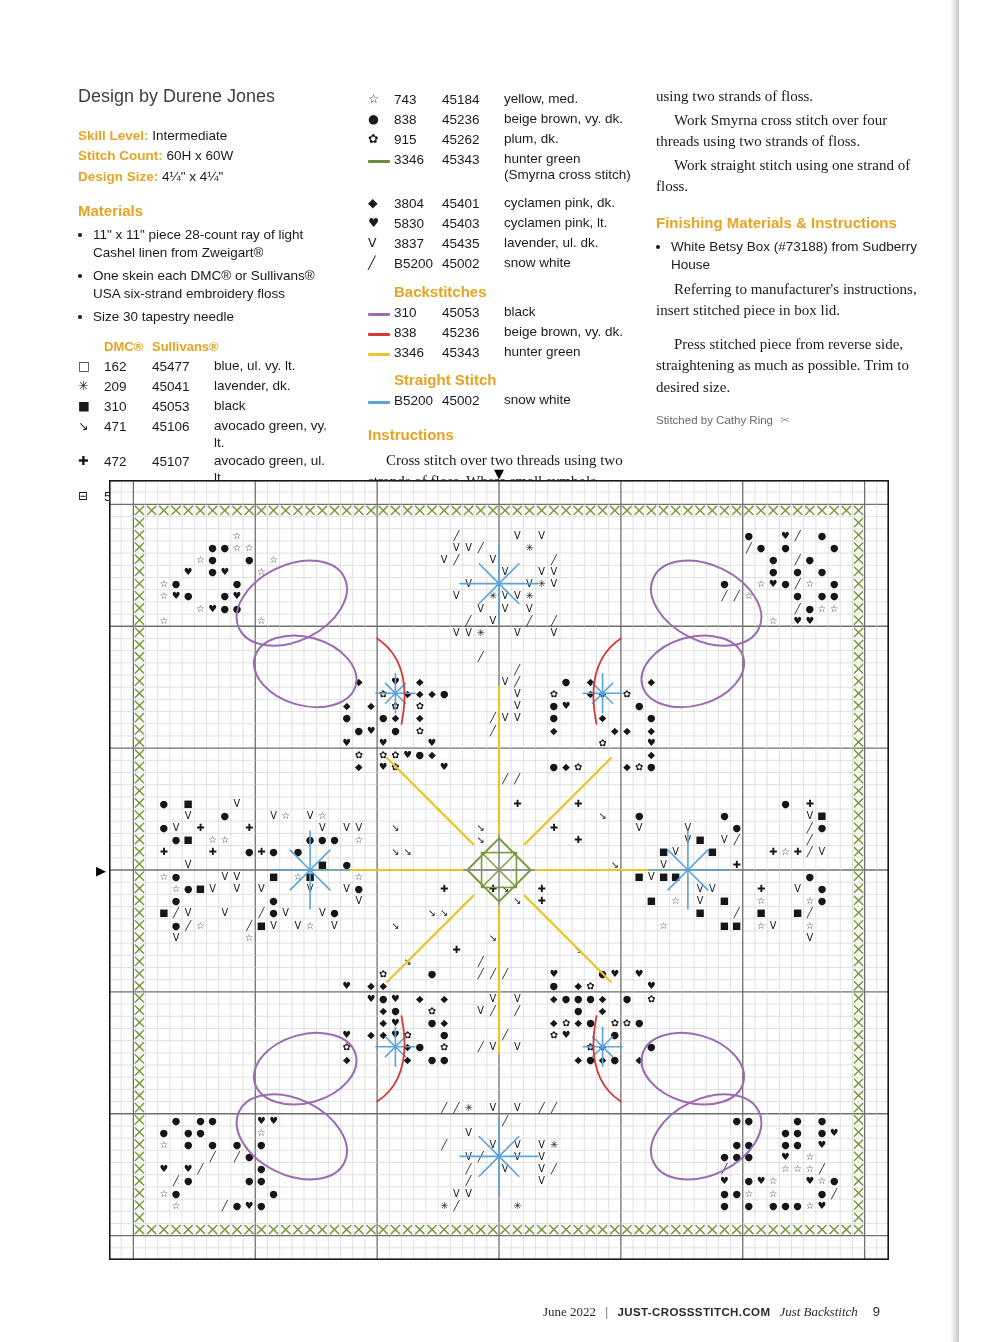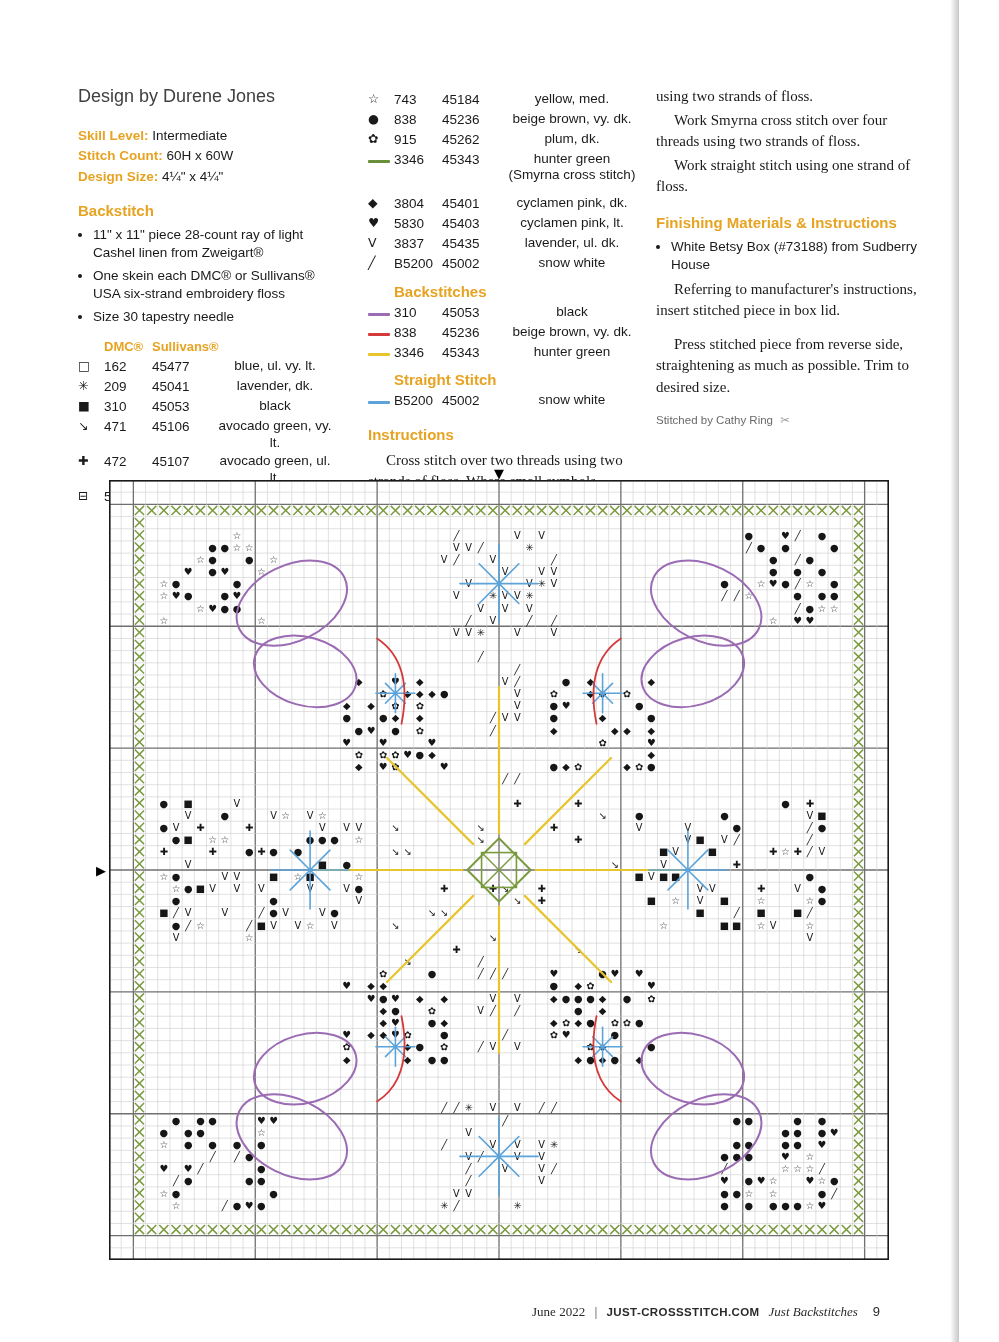--- a/index.html
+++ b/index.html
@@ -25,21 +25,21 @@
   ul.bullets{ list-style:disc; margin:4px 0 0 0; padding-left:15px; font-size:13.5px; line-height:1.32; }
   ul.bullets li{ margin-bottom:5px; }
 
   
   .key{ margin-top:14px; font-size:13.5px; }
   .key-head,.key-row{ display:grid; grid-template-columns:26px 48px 62px 1fr; align-items:start; margin:2.5px 0; }
   .key-head{ margin-bottom:4px; }
   .gold-head{ color:var(--accent); font-weight:700; font-size:13px; }
   .sym{ font-family:"DejaVu Sans",sans-serif; font-size:12.5px; line-height:1.3; }
   .num{ line-height:1.3; }
-  .name{ line-height:1.2;text-align:center; }
+  .name{ line-height:1.2; }
   .line{ display:inline-block; width:22px; height:3px; margin-top:6px; border-radius:1px; background:#555; }
   .subhead{ color:var(--accent); font-weight:700; font-size:15px; margin:10px 0 4px 26px; }
   .gap{ height:7px; }
 
   
   .para{ font-family:"Liberation Serif",serif; font-size:15px; line-height:1.44; margin:0 0 2px 0; }
   .indent{ text-indent:18px; }
   .credit{ margin-top:14px; font-size:11.5px; color:#6a6a6a; }
   .credit .orn{ font-family:"DejaVu Sans",sans-serif; color:#9a9a9a; margin-left:4px; }
 
@@ -76,21 +76,21 @@
     </div>
     <div class="spec">
       <span class="lbl">Stitch Count:</span>
       <span class="val">60H x 60W</span>
     </div>
     <div class="spec">
       <span class="lbl">Design Size:</span>
       <span class="val">4¼" x 4¼"</span>
     </div>
 
-    <div class="section">Backstitch</div>
+    <div class="section">Materials</div>
     <ul class="bullets">
       <li>11" x 11" piece 28-count ray of light Cashel linen from Zweigart®</li>
       <li>One skein each DMC® or Sullivans® USA six-strand embroidery floss</li>
       <li>Size 30 tapestry needle</li>
     </ul>
 
     <div class="key">
       <div class="key-head">
         <span></span>
         <span class="gold-head">DMC®</span>
@@ -1451,16 +1451,16 @@
           <path d="M 511.875 621.5625 Q 475.3125 597.1875 487.5 536.25" fill="none" stroke="#d43a3a" stroke-width="1.8" stroke-linecap="round"></path>
           <rect x="0" y="0" width="780" height="780" fill="none" stroke="#1a1a1a" stroke-width="3"></rect>
         </svg>
     </div>
   </div>
 
   <div class="footer">
     <span class="issue">June 2022</span>
     <span class="sep">|</span>
     <span class="site">JUST-CROSSSTITCH.COM</span>
-    <span class="mag">Just Backstitches</span>
+    <span class="mag">Just Backstitch</span>
     <span class="pnum">9</span>
   </div>
 </div>
 
 </body></html>

